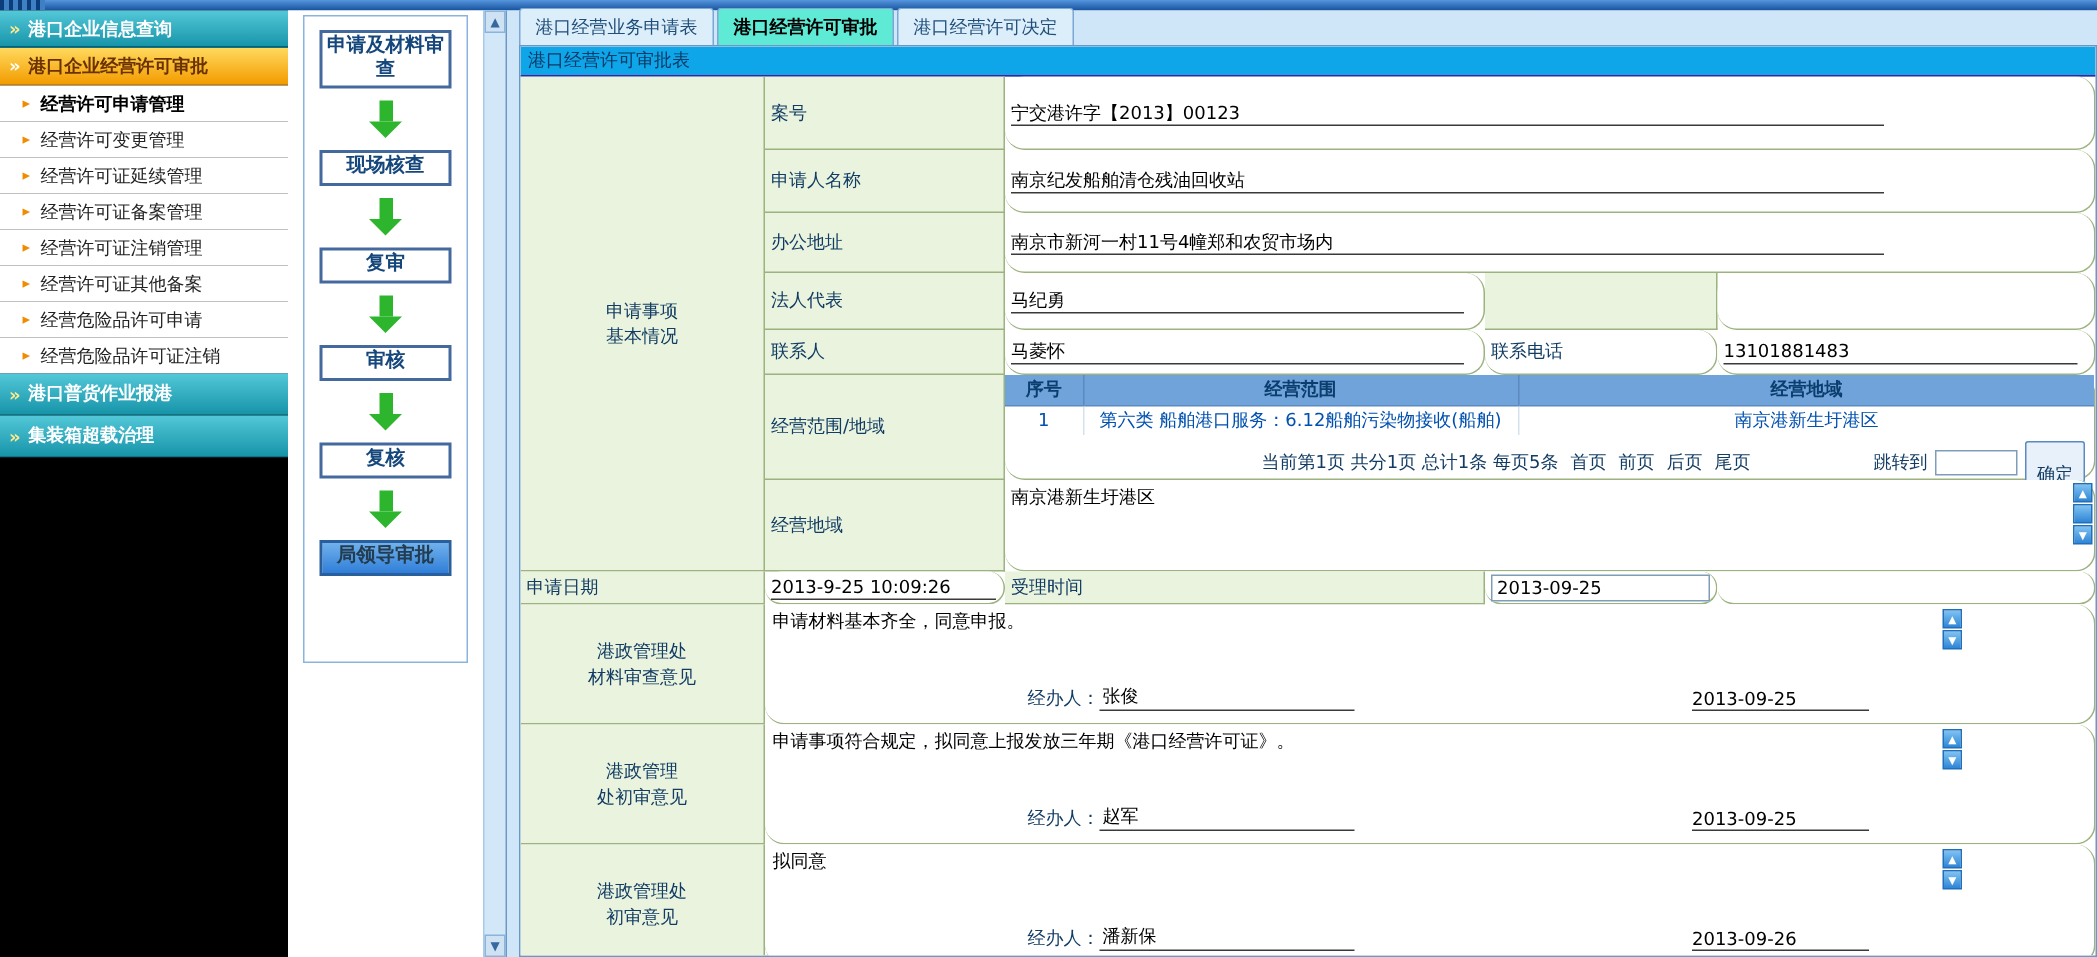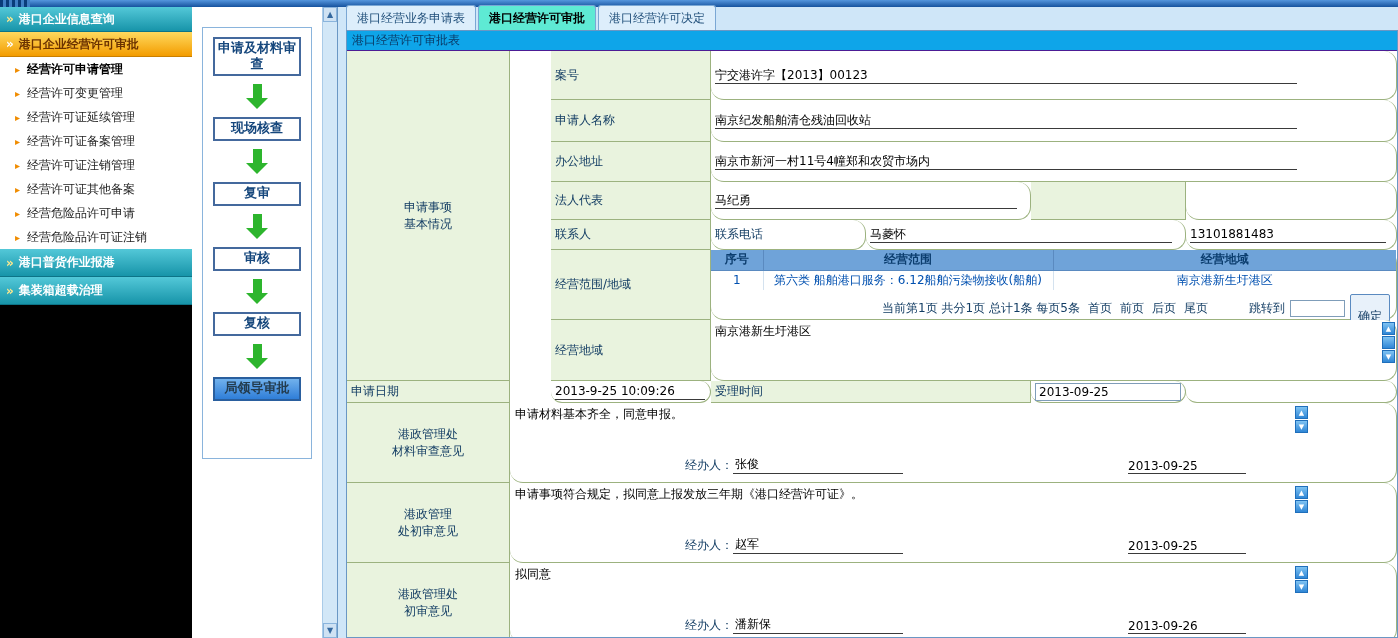--- a/index.html
+++ b/index.html
@@ -17,21 +17,21 @@
   .side-group.tall{height:28px;}
   .g-icon{color:#ffe98c;font-weight:bold;font-size:12px;}
   .side-group.active{background:linear-gradient(#ffd95e,#f39c00);color:#6b3200;border-bottom:1px solid #c97f00;}
   .side-group.active .g-icon{color:#fff;}
   .side-sub{height:24px;flex:none;display:flex;align-items:center;gap:7px;padding-left:15px;background:#fff;color:#222;cursor:pointer;}
   .side-sub.selected{font-weight:bold;color:#000;}
   .s-icon{color:#f08c00;font-size:10px;}
   .sidebar-filler{flex:1;background:#000;}
   
   .middle{width:130px;flex:none;background:#fff;}
-  .flow-panel{width:110px;height:432px;margin:20px 0 0 10px;border:1px solid #8ab4dc;background:#fff;
+  .flow-panel{width:110px;height:432px;margin:3px 0 0 10px;border:1px solid #8ab4dc;background:#fff;
     display:flex;flex-direction:column;align-items:center;padding-top:9px;}
   .flow-box{width:88px;min-height:24px;border:2px solid #44699d;background:#fff;color:#16477c;font-weight:bold;
     font-size:13px;display:flex;align-items:center;justify-content:center;text-align:center;line-height:1.25;flex:none;cursor:pointer;padding:1px 2px;}
   .flow-box.active{background:linear-gradient(#71b1ec,#2f7ed8);color:#233c4f;border-color:#2a5f9e;}
   .flow-arrow{display:flex;flex-direction:column;align-items:center;margin:8px 0;flex:none;}
   .flow-arrow .stem{width:9px;height:14px;background:#2db52d;display:block;}
   .flow-arrow .head{width:0;height:0;border-left:11px solid transparent;border-right:11px solid transparent;border-top:11px solid #2db52d;display:block;}
   
   .mid-scrollbar{width:15px;flex:none;background:#d2e7f7;border-left:1px solid #aacbe8;display:flex;flex-direction:column;}
   .sb-btn{height:15px;flex:none;background:#cfe2f3;border:1px solid #8ab4dc;color:#35699f;font-size:8px;
@@ -48,21 +48,21 @@
     border-bottom:1px solid #4c1d95;color:#0a3a66;}
   .form{flex:1;min-height:0;display:flex;flex-direction:column;overflow:hidden;}
   
   .cell{border-right:1px solid #9cb27f;border-bottom:1px solid #9cb27f;display:flex;align-items:center;padding:0 4px;min-width:0;}
   .lab{background:#e9f3de;color:#123c63;}
   .val{background:#fff;color:#000;border-radius:13px;}
   .navy{color:#123c63;}
   .center{justify-content:center;text-align:center;}
   .pre{white-space:pre-line;}
   .w163{width:163px;flex:none;}
-  .w160{width:160px;flex:none;margin-left:41px;}
+  .w160{width:160px;flex:none;}
   .w312{width:320px;flex:none;}
   .w155{width:155px;flex:none;}
   .flex1{flex:1;}
   .sect1{display:flex;flex:none;}
   .sect1-rows{flex:1;min-width:0;display:flex;flex-direction:column;}
   .frow{display:flex;flex:none;}
   .h49{height:49px}.h42{height:42px}.h40{height:40px}.h38{height:38px}.h30{height:30px}
   .h70{height:70px}.h61{height:61px}.h22{height:22px}.h80{height:80px}
   .u-input{display:inline-block;border-bottom:1px solid #3a3a3a;height:17px;line-height:17px;white-space:nowrap;overflow:hidden;cursor:text;}
   .w582{width:582px;}
@@ -232,24 +232,24 @@
               <div class="frow h38">
                 <div class="cell lab w160">法人代表</div>
                 <div class="cell val w312">
                   <span class="u-input wfull">马纪勇</span>
                 </div>
                 <div class="cell lab w155"></div>
                 <div class="cell val flex1"></div>
               </div>
               <div class="frow h30">
                 <div class="cell lab w160">联系人</div>
-                <div class="cell val w155 navy">联系电话</div>
                 <div class="cell val w312">
                   <span class="u-input wfull">马菱怀</span>
                 </div>
+                <div class="cell val w155 navy">联系电话</div>
                 <div class="cell val flex1">
                   <span class="u-input wfull">13101881483</span>
                 </div>
               </div>
               <div class="frow h70">
                 <div class="cell lab w160">经营范围/地域</div>
                 <div class="cell val flex1 col">
                   <table class="scope-table">
                     <thead>
                       <tr>

